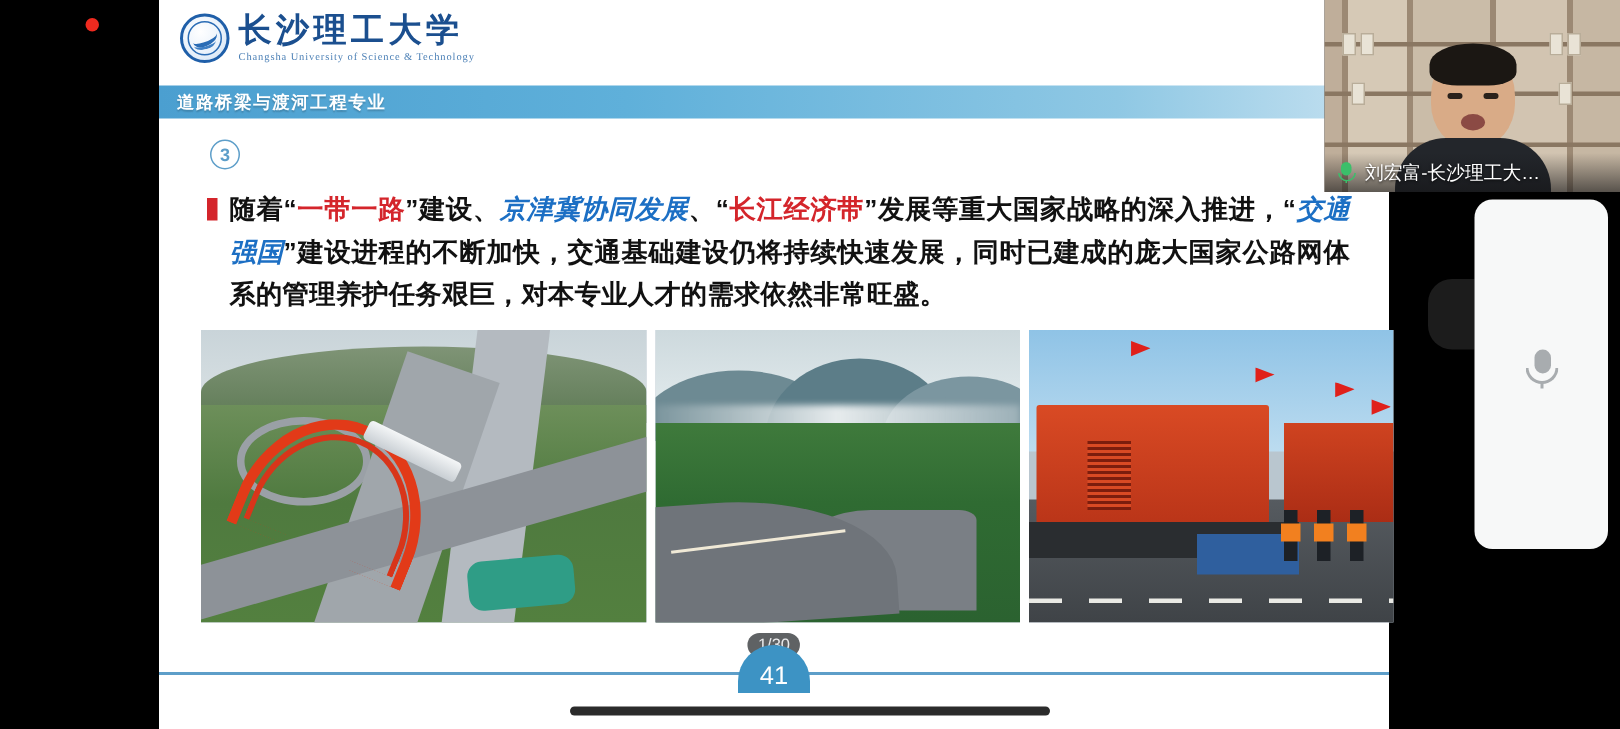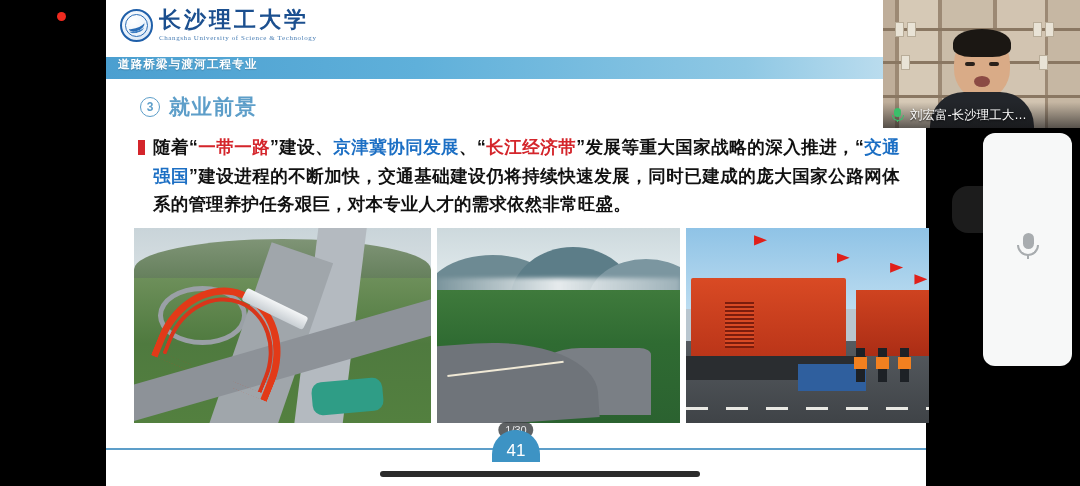--- a/index.html
+++ b/index.html
@@ -57,21 +57,21 @@
   .slide-title {
     position:absolute; left:0; right:0; top:14px; text-align:center;
     font-size:25px; font-weight:700; color:#111; letter-spacing:1px;
     padding-left:120px;
   }
 
   
   .subject-band {
     position:relative; height:22px;
     background: linear-gradient(90deg,#4b9fd0 0%, #5fb0da 38%, #8fc8e4 78%, #c7e2f1 100%);
-    display:flex; 
+    display:flex; align-items:center;
   }
   .subject-band span {
     color:#ffffff; font-size:11.5px; font-weight:700; letter-spacing:1.2px;
     padding-left:12px; text-shadow:0 1px 1px rgba(0,0,0,.18);
   }
 
   
   .slide-body { position:relative; height:381px; background:#fff; padding:0 26px; }
   .section-head {
     display:flex; align-items:center; gap:9px; margin-top:14px; padding-left:8px;
@@ -87,21 +87,21 @@
 
   .para-row { display:flex; gap:8px; margin-top:12px; padding-left:6px; }
   .bullet-sq {
     flex:0 0 auto; width:7px; height:15px; background:#d4252b; margin-top:7px;
   }
   .para {
     font-size:17.5px; font-weight:700; color:#111; line-height:1.63;
     letter-spacing:.2px; text-align:justify;
   }
   .para .red { color:#d4252b; }
-  .para .blue { color:#1c6fc4; }
+  .para .blue { color:#1c6fc4;font-style:italic; }
 
   
   .photos { display:flex; gap:6px; margin-top:9px; padding:0 2px; }
   .photo { height:195px; position:relative; overflow:hidden; background:#b9c6cf; }
   .photo.p1 { flex:0 0 297px; }
   .photo.p2 { flex:0 0 243px; }
   .photo.p3 { flex:0 0 243px; }
 
   
   .p1 .sky { position:absolute; inset:0 0 62% 0; background:linear-gradient(#c9d4d9,#dfe6e8); }
@@ -271,21 +271,20 @@
     </div>
 
     <div class="subject-band">
       <span>道路桥梁与渡河工程专业</span>
     </div>
 
     <div class="slide-body">
 
       <div class="section-head">
         <div class="circled-num">3</div>
-        <div class="section-title">就业前景</div>
       </div>
 
       <div class="para-row">
         <div class="bullet-sq"></div>
         <div class="para"><span style="color: rgb(17, 17, 17);">随着</span><span style="color: rgb(17, 17, 17);">“</span><span class="red" style="color: rgb(212, 37, 43);">一带一路</span><span style="color: rgb(17, 17, 17);">”</span><span style="color: rgb(17, 17, 17);">建设、</span><span class="blue" style="color: rgb(28, 111, 196);">京津冀协同发展</span><span style="color: rgb(17, 17, 17);">、</span><span style="color: rgb(17, 17, 17);">“</span><span class="red" style="color: rgb(212, 37, 43);">长江经济带</span><span style="color: rgb(17, 17, 17);">”</span><span style="color: rgb(17, 17, 17);">发展等重大国家战略的深入推进，</span><span style="color: rgb(17, 17, 17);">“</span><span class="blue" style="color: rgb(28, 111, 196);">交通强国</span><span style="color: rgb(17, 17, 17);">”</span><span style="color: rgb(17, 17, 17);">建设进程的不断加快，交通基础建设仍将持续快速发展，同时已建成的庞大国家公路网体系的管理养护任务艰巨，对本专业人才的需求依然非常旺盛。</span></div>
       </div>
 
       <div class="photos">
         <div class="photo p1">
           <div class="sky"></div>

